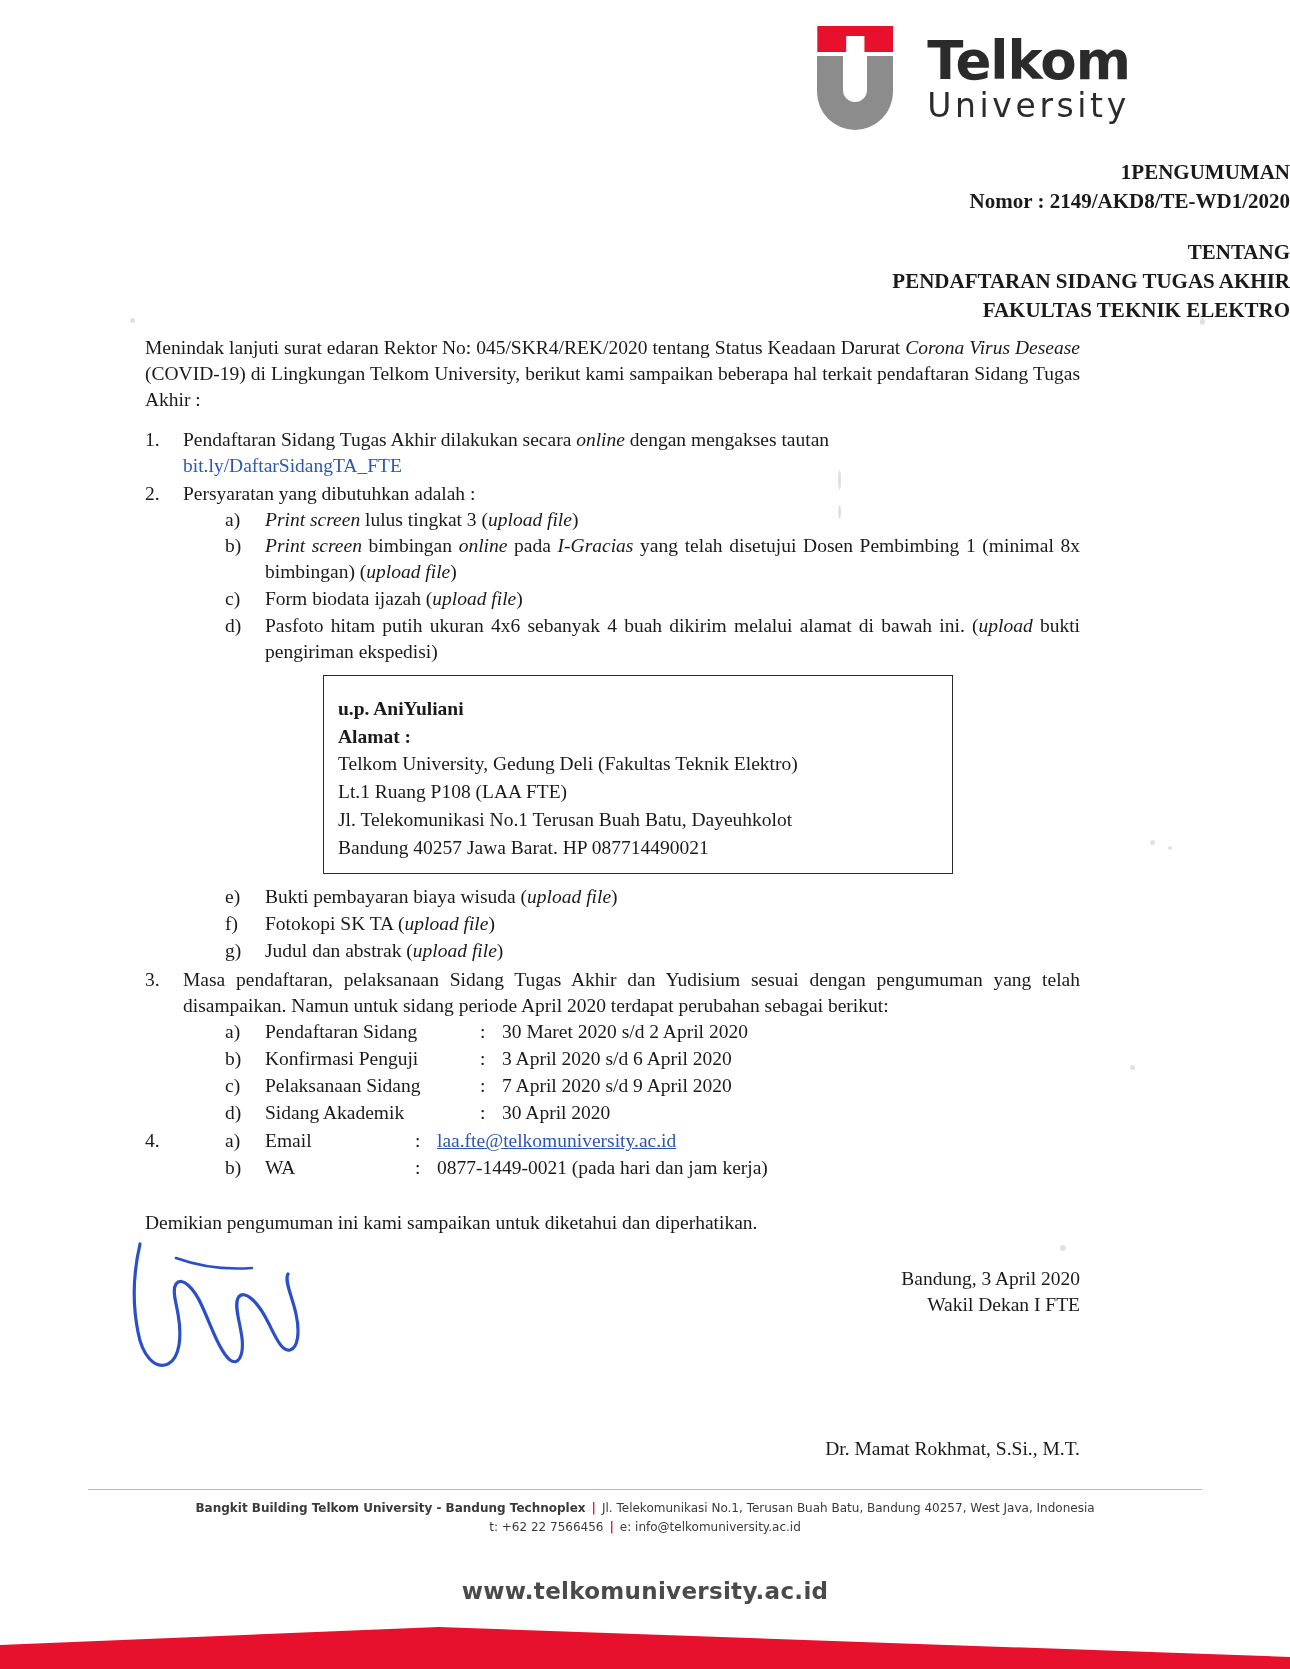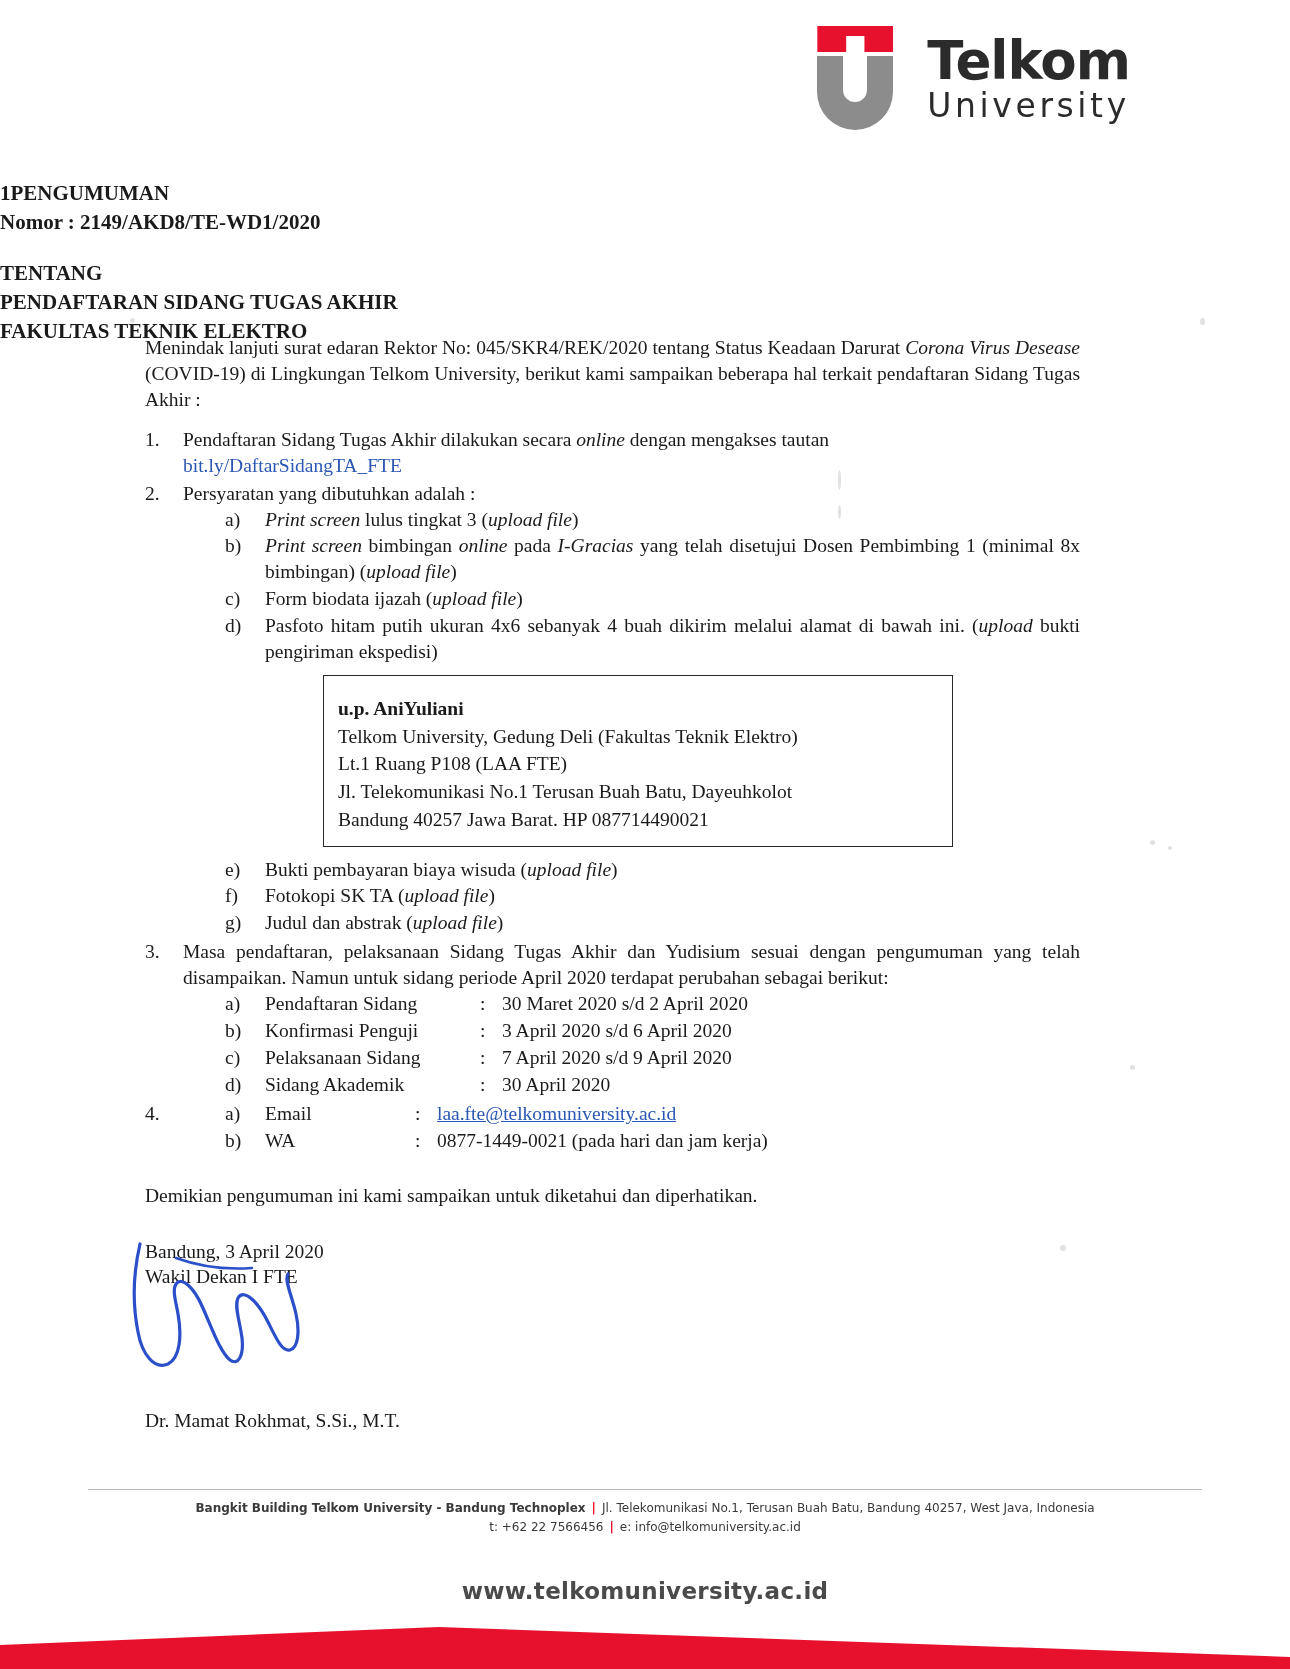--- a/index.html
+++ b/index.html
@@ -84,25 +84,24 @@
     color: #2b2b2b;
     margin-top: 2px;
   }
 
   
   .title-block {
     position: absolute;
     top: 158px;
     left: 0;
     width: 100%;
-    text-align: left;
+    text-align: right;
     font-weight: bold;
     font-size: 21px;
     line-height: 1.38;
-    margin-top: 21px;
   }
   .title-block .gap {
     height: 22px;
   }
 
   
   .body {
     position: absolute;
     top: 335px;
     left: 145px;
@@ -195,20 +194,21 @@
     width: 150px;
     flex: 0 0 150px;
   }
 
   .closing {
     margin-top: 28px;
   }
   .sign-block {
     margin-top: 30px;
     line-height: 1.33;
+    text-align: right;
   }
   .sign-name {
     margin-top: 118px;
     line-height: 1.33;
   }
 
   
   .signature {
     position: absolute;
     left: 120px;
@@ -341,20 +341,21 @@
             </li>
             <li class="alpha-item">
               <span class="alpha-marker">d)</span>
               <span class="alpha-body justified"><span>Pasfoto hitam putih ukuran 4x6 sebanyak 4 buah dikirim melalui alamat di bawah ini. (</span><i>upload</i><span> bukti pengiriman ekspedisi)</span></span>
             </li>
           </ul>
 
           
           <div class="addr-box">
             <div class="bold">u.p. AniYuliani</div>
+            <div class="bold">Alamat :</div>
             <div>Telkom University, Gedung Deli (Fakultas Teknik Elektro)</div>
             <div>Lt.1 Ruang P108 (LAA FTE)</div>
             <div>Jl. Telekomunikasi No.1 Terusan Buah Batu, Dayeuhkolot</div>
             <div>Bandung 40257 Jawa Barat. HP 087714490021</div>
           </div>
 
           <ul class="alpha-list">
             <li class="alpha-item">
               <span class="alpha-marker">e)</span>
               <span class="alpha-body"><span>Bukti pembayaran biaya wisuda (</span><i>upload file</i><span>)</span></span>

